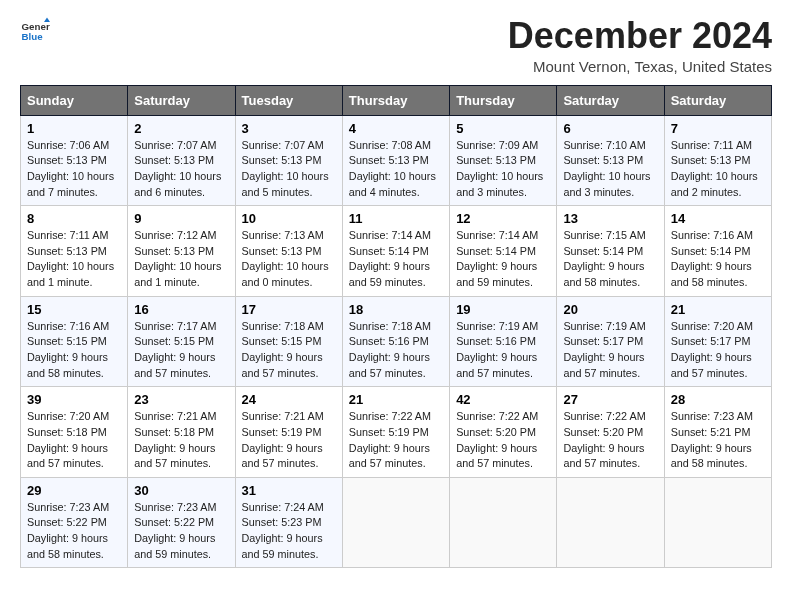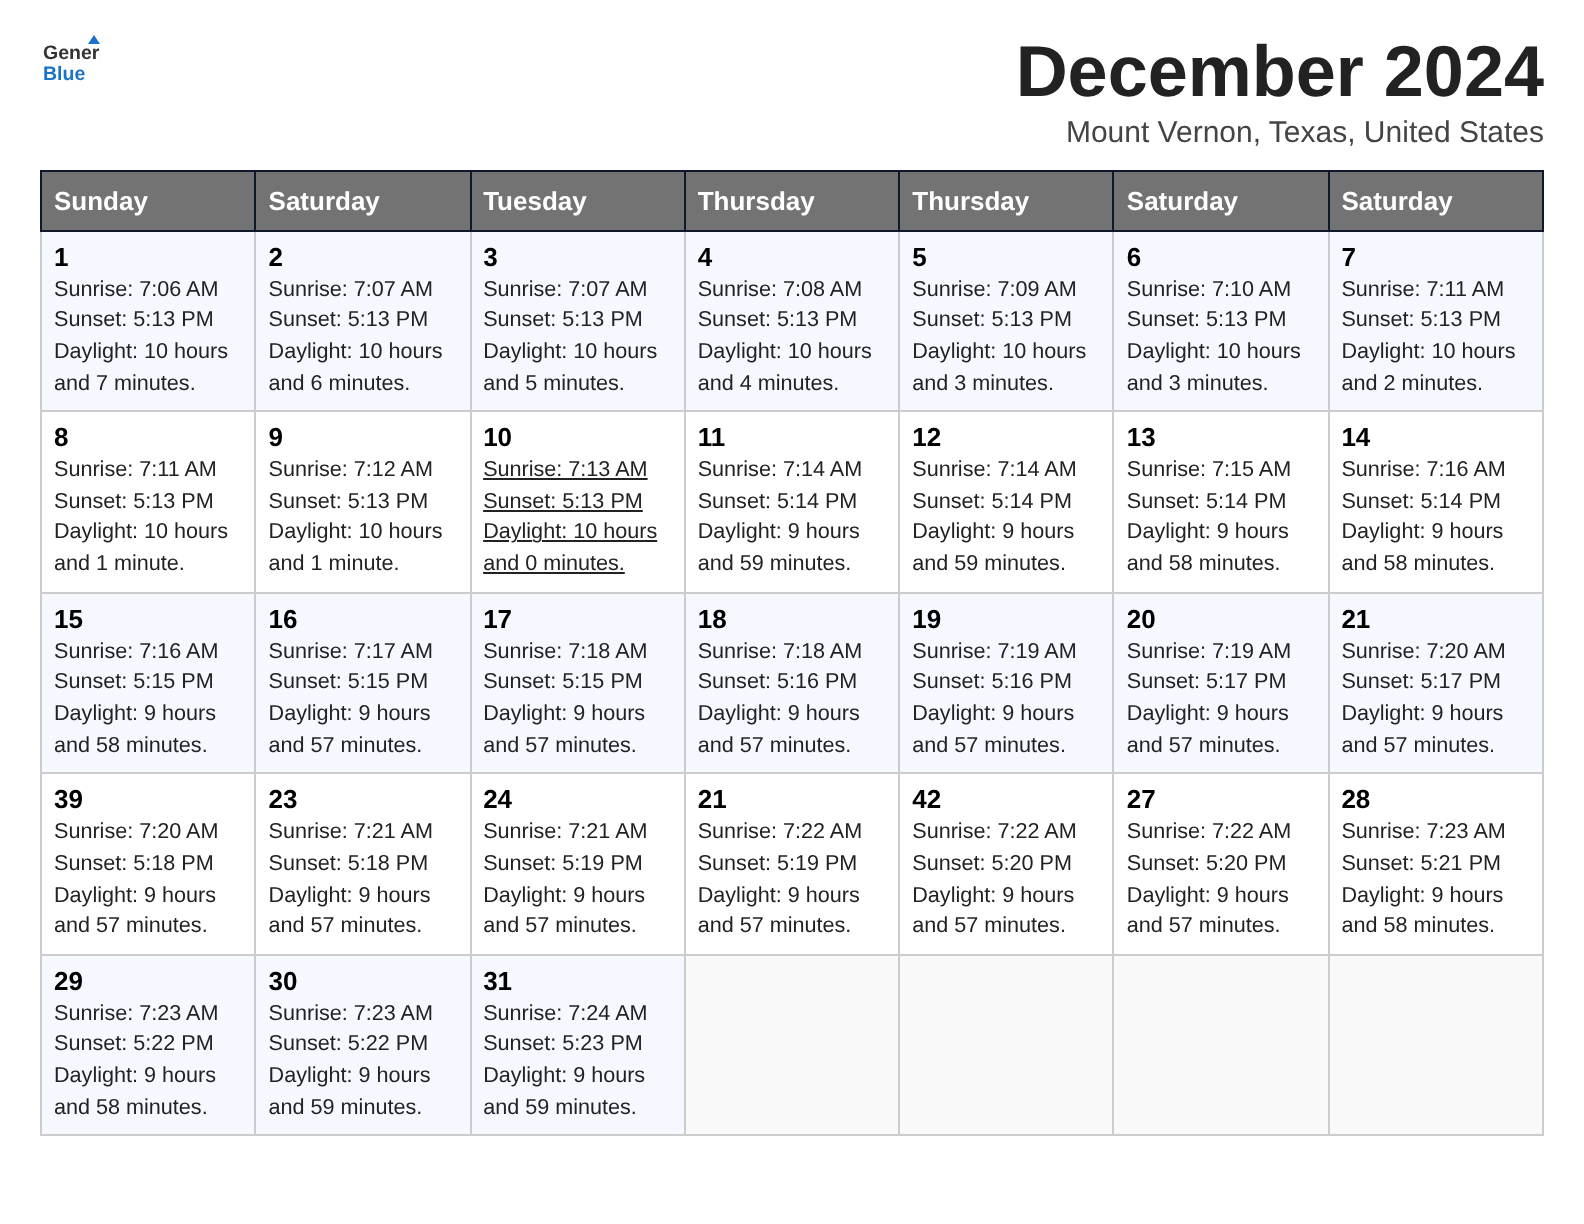--- a/index.html
+++ b/index.html
@@ -164,21 +164,21 @@
 Daylight: 10 hours and 1 minute.</div>
         </td>
         <td>
           <span class="day-num">9</span>
           <div class="day-info" style="white-space: pre-line;">Sunrise: 7:12 AM
 Sunset: 5:13 PM
 Daylight: 10 hours and 1 minute.</div>
         </td>
         <td>
           <span class="day-num">10</span>
-          <div class="day-info" style="white-space: pre-line; text-decoration: underline;">Sunrise: 7:13 AM
+          <div class="day-info" style="white-space: pre-line;">Sunrise: 7:13 AM
 Sunset: 5:13 PM
 Daylight: 10 hours and 0 minutes.</div>
         </td>
         <td>
           <span class="day-num">11</span>
           <div class="day-info" style="white-space: pre-line;">Sunrise: 7:14 AM
 Sunset: 5:14 PM
 Daylight: 9 hours and 59 minutes.</div>
         </td>
         <td>

